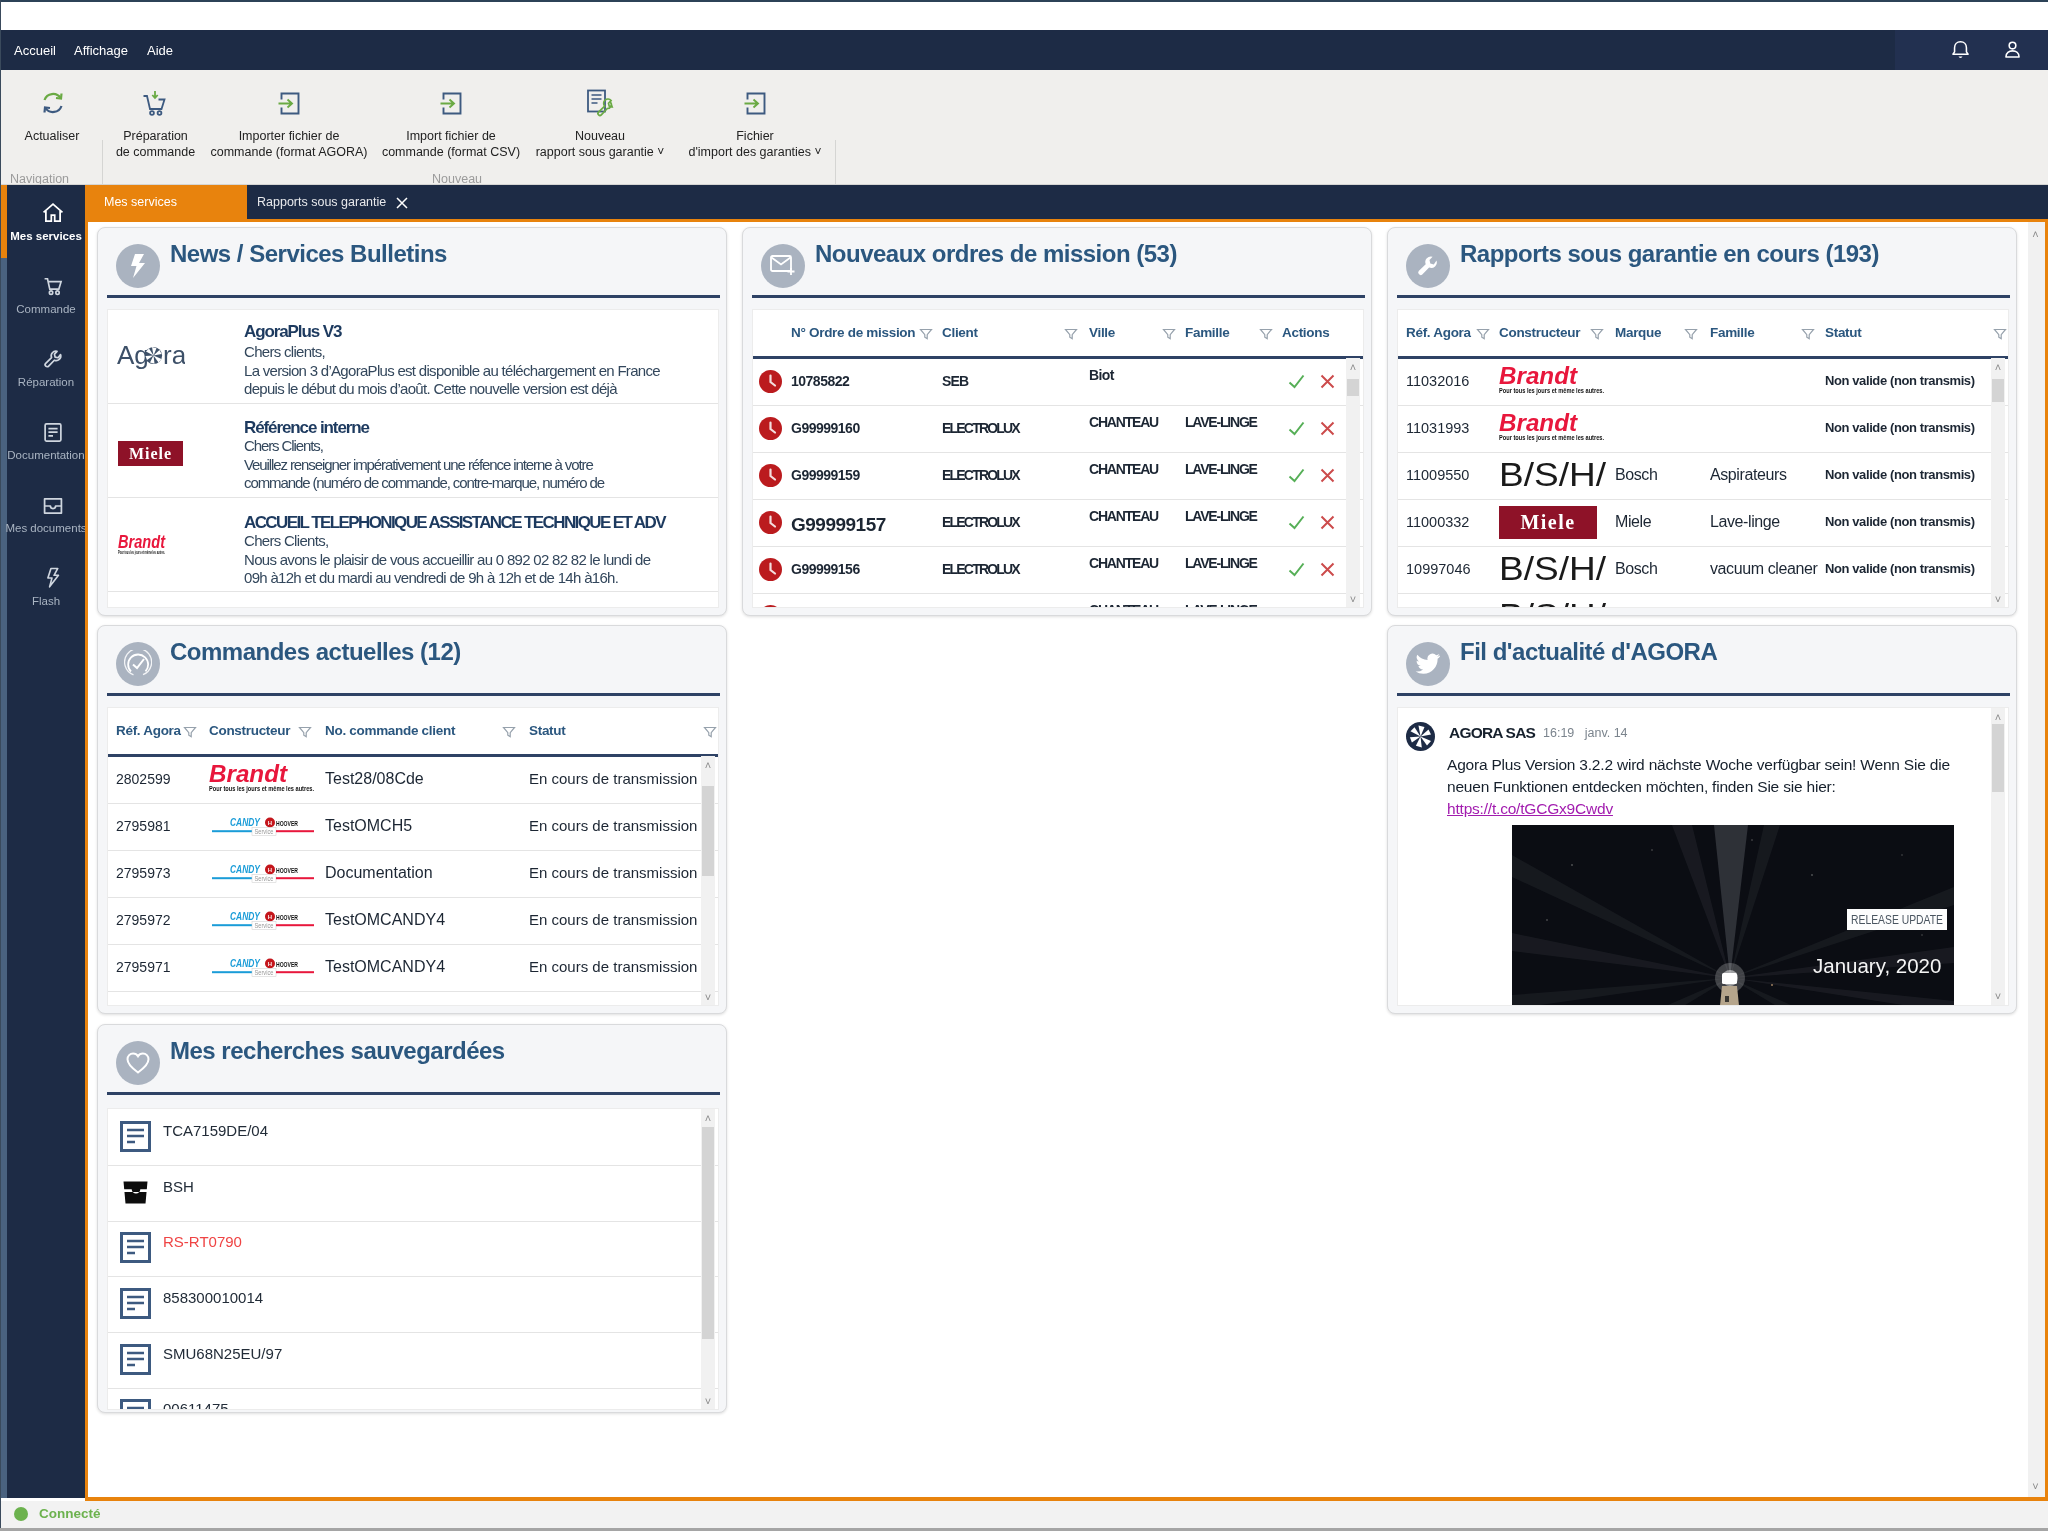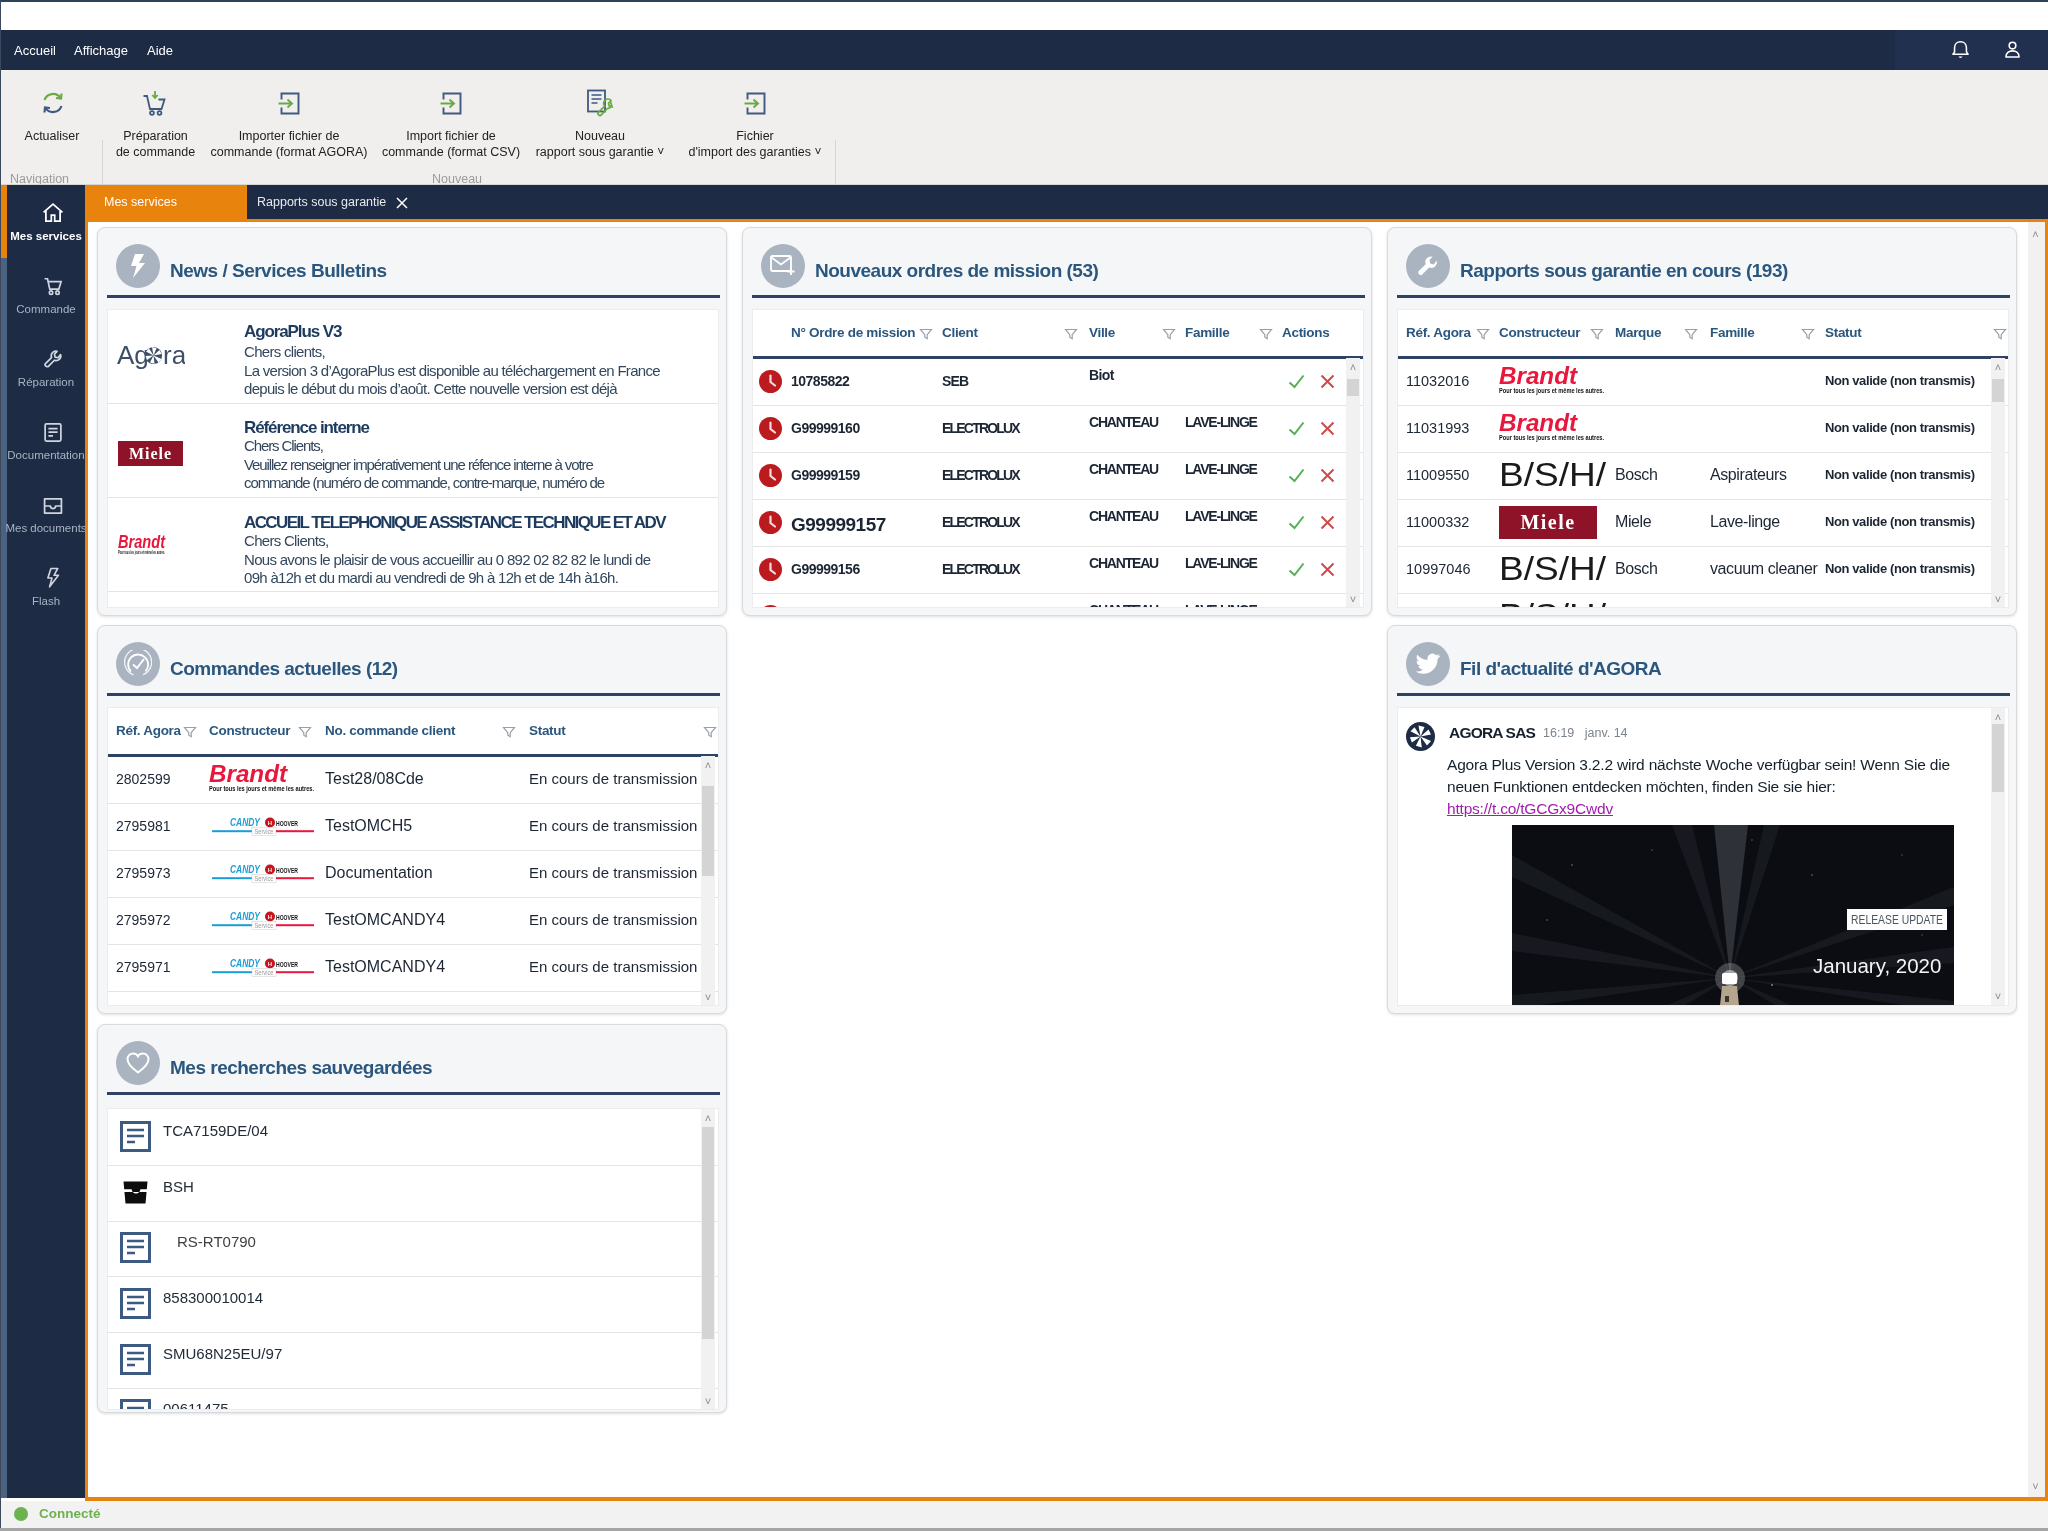--- a/index.html
+++ b/index.html
@@ -36,21 +36,21 @@
 
 .navitem { position:absolute; left:7px; width:78px; height:73px; text-align:center; }
 .navitem .lbl { position:absolute; width:84px; left:-10px; top:45px; font-size:11.5px; color:#a9b4c2; white-space:nowrap; text-align:center; }
 .navitem.active .lbl { color:#fff; font-weight:bold; }
 .navitem svg { position:absolute; left:50%; transform:translateX(-50%); }
 
 
 .card { position:absolute; width:630px; height:389px; background:#f5f6f8; border:1px solid #d9dadc; border-radius:8px; box-shadow:0 1px 3px rgba(0,0,0,.13); }
 .chead-circle { position:absolute; left:18px; top:16px; width:44px; height:44px; border-radius:50%; background:#aab3c0; }
 .chead-circle svg { position:absolute; left:50%; top:50%; transform:translate(-50%,-50%); }
-.ctitle { position:absolute; left:72px; top:32px; font-size:19px; letter-spacing:-0.5px; font-weight:bold; color:#2b577f; }
+.ctitle { position:absolute; left:72px; top:12px; font-size:24px; letter-spacing:-0.5px; font-weight:bold; color:#2b577f; }
 .cline { position:absolute; left:9px; top:67px; width:613px; height:3px; background:#2e4265; }
 .clist { position:absolute; left:9px; top:81px; width:612px; height:299px; background:#fff; border:1px solid #ececec; overflow:hidden; }
 
 
 .th { position:absolute; font-size:13.5px; font-weight:bold; color:#2b577f; }
 .tnavy { position:absolute; left:0; width:100%; height:3px; background:#2e4265; }
 .rowsep { position:absolute; left:0; width:100%; height:1px; background:#e4e4e4; }
 .funnel { position:absolute; width:16px; height:16px; }
 .cell { position:absolute; font-size:17px; color:#1c2633; }
 .bold { font-weight:bold; }
@@ -648,21 +648,21 @@
         <path d="M4.5 5.5 h24 l-2 22 h-20 z" fill="#0d0d0d"></path>
         <path d="M4.9 12.8 h7.8 a4.6 4.6 0 0 0 9.2 0 h7.6 l0.3 -2.6 h-25.2 z" fill="#fff" opacity="0"></path>
         <path d="M3.5 13.2 h9.2 a4.3 4.3 0 0 0 8.6 0 h9.2 v2.8 h-27 z" fill="#fff"></path>
           </svg>
           <div class="abs" style="left:55px;top:69px;font-size:15px;color:#222c38">BSH</div>
           <div class="rowsep" style="top:112px"></div>
           <svg class="abs" style="left:11px;top:122px" width="33" height="33" viewBox="0 0 33 33">
         <rect x="2.5" y="2.5" width="28" height="28" fill="none" stroke="#3d5a80" stroke-width="3"></rect>
         <path d="M8 10 h17 M8 16 h17 M8 22 h8" stroke="#3d5a80" stroke-width="2.6"></path>
           </svg>
-          <div class="abs" style="left:69px;top:124px;font-size:15px;color:#404040">RS-RT0790</div>
+          <div class="abs" style="left:55px;top:124px;font-size:15px;color:#ef4444">RS-RT0790</div>
           <div class="rowsep" style="top:167px"></div>
           <svg class="abs" style="left:11px;top:178px" width="33" height="33" viewBox="0 0 33 33">
         <rect x="2.5" y="2.5" width="28" height="28" fill="none" stroke="#3d5a80" stroke-width="3"></rect>
         <path d="M8 10 h17 M8 16 h17 M8 22 h8" stroke="#3d5a80" stroke-width="2.6"></path>
           </svg>
           <div class="abs" style="left:55px;top:180px;font-size:15px;color:#222c38">858300010014</div>
           <div class="rowsep" style="top:223px"></div>
           <svg class="abs" style="left:11px;top:234px" width="33" height="33" viewBox="0 0 33 33">
         <rect x="2.5" y="2.5" width="28" height="28" fill="none" stroke="#3d5a80" stroke-width="3"></rect>
         <path d="M8 10 h17 M8 16 h17 M8 22 h8" stroke="#3d5a80" stroke-width="2.6"></path>

